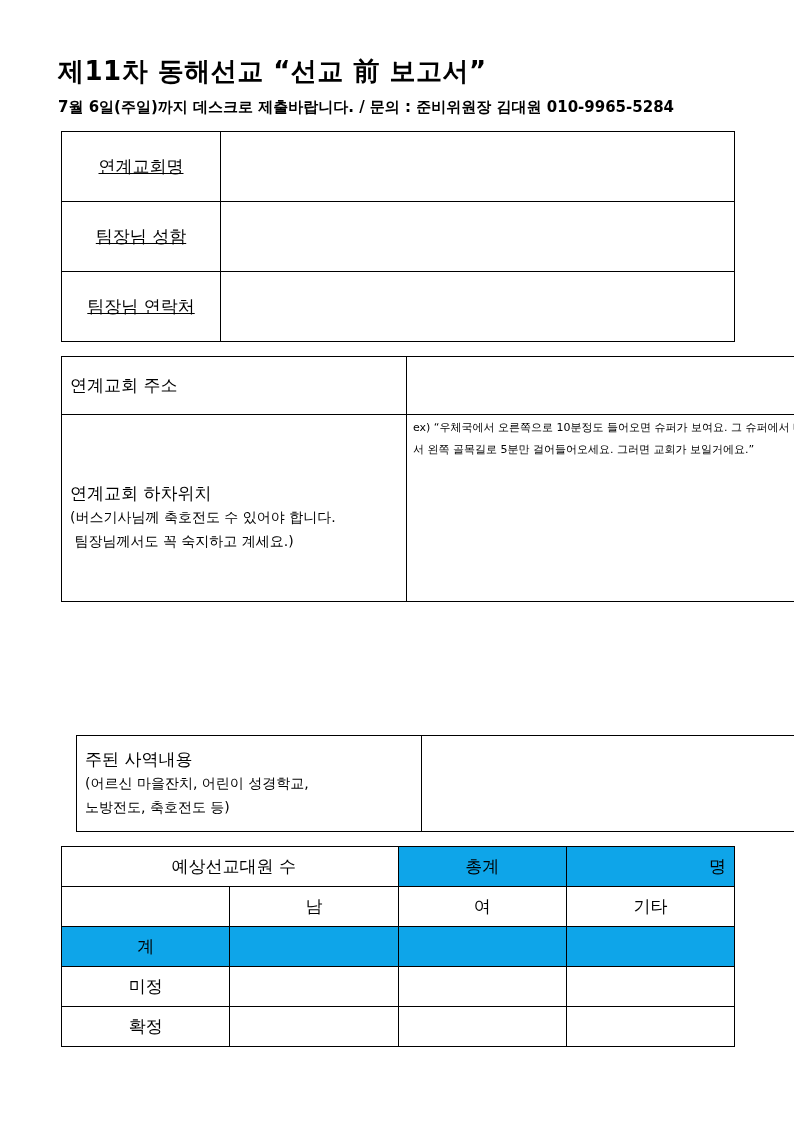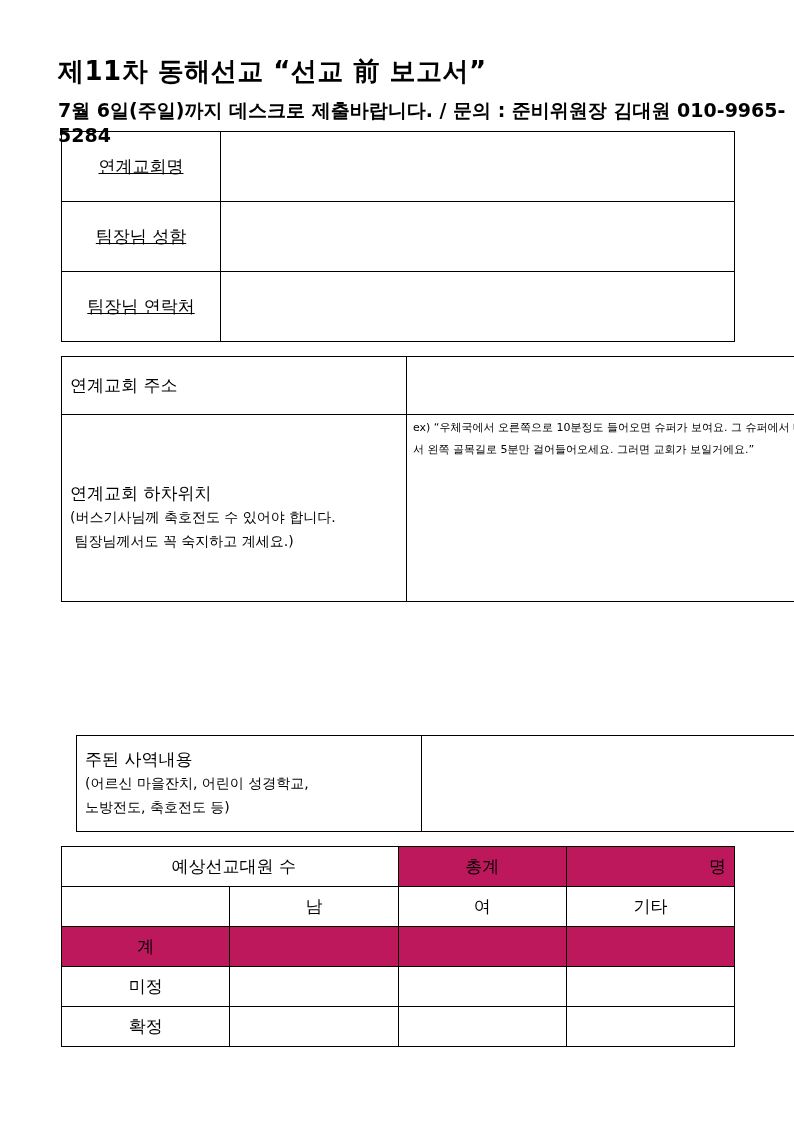--- a/index.html
+++ b/index.html
@@ -1,32 +1,32 @@
 <!DOCTYPE html>
 <html><head>
 <meta charset="utf-8">
 <style>
   html,body{margin:0;padding:0;background:#fff;}
   body{width:794px;height:1123px;position:relative;font-family:"DejaVu Sans","Liberation Sans",sans-serif;color:#000;overflow:hidden;}
   .title{position:absolute;left:58px;top:54px;font-size:26px;font-weight:bold;letter-spacing:0.5px;}
-  .subtitle{position:absolute;left:58px;top:98px;font-size:19px;font-weight:bold;}
+  .subtitle{position:absolute;left:58px;top:98px;font-size:15px;font-weight:bold;}
   table{position:absolute;border-collapse:collapse;table-layout:fixed;}
   td{border:1px solid #000;padding:0;font-size:17px;vertical-align:middle;}
   .t1{left:61px;top:131px;width:674px;}
   .t1 td.label{width:158px;text-align:center;height:69px;text-decoration:underline;}
   .t2{left:61px;top:356px;width:763px;}
   .t2 td.label{width:336px;padding-left:8px;}
   .t2 td.val{font-size:11px;vertical-align:top;padding:2px 6px;line-height:22px;}
   .small{font-size:14px;line-height:24px;}
   .t3{left:76px;top:735px;width:736px;}
   .t3 td{height:95px;}
   .t3 td.label{width:336px;padding-left:8px;}
   .t4{left:61px;top:846px;width:674px;}
   .t4 td{height:39px;text-align:center;}
-  .green{background:#be185d;}
+  .green{background:#0ea5e9;}
   .left{text-align:center;padding-left:8px !important;}
   .right{text-align:right !important;padding-right:8px !important;}
 </style>
 </head>
 <body>
 
 <div class="title">제11차 동해선교 “선교 前 보고서”</div>
 <div class="subtitle">7월 6일(주일)까지 데스크로 제출바랍니다. / 문의 : 준비위원장 김대원 010-9965-5284</div>
 
 <table class="t1">

